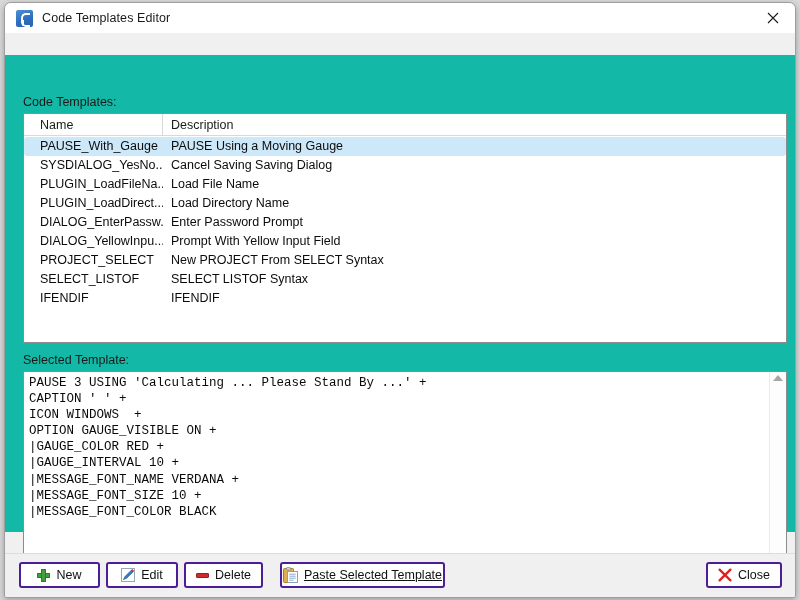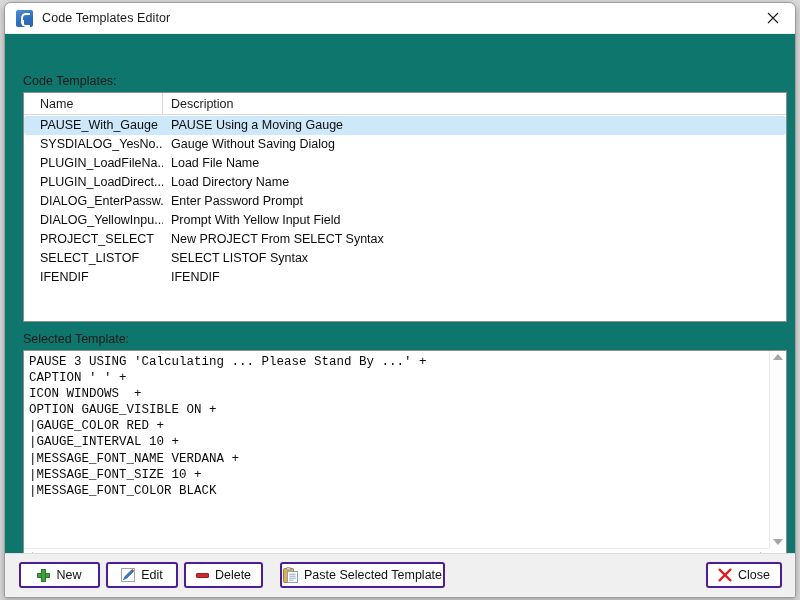--- a/index.html
+++ b/index.html
@@ -16,20 +16,21 @@
     position: absolute;
     left: 4px; top: 2px;
     width: 792px; height: 596px;
     background: #f0f0f0;
     border: 1px solid #9e9e9e;
     border-radius: 7px 7px 3px 3px;
     box-shadow: 0 2px 6px rgba(0,0,0,0.28);
     display: flex;
     flex-direction: column;
     overflow: hidden;
+    gap: 21px;
   }
 
   
   .titlebar {
     height: 31px;
     background: #ffffff;
     border-bottom: 1px solid #f0f0f0;
     display: flex;
     align-items: center;
     flex: 0 0 auto;
@@ -72,21 +73,21 @@
     width: 44px; height: 30px;
     display: flex; align-items: center; justify-content: center;
     cursor: default;
   }
   .title-close svg { display: block; }
 
   
   .body {
     flex: 1 1 auto;
     position: relative;
-    background: #0f766e;
+    background: #14b8a6;
     padding: 12px 16px;
   }
 
   .field-label {
     font-size: 12.5px;
     color: #1a1a1a;
     margin: 0;
     line-height: 1;
   }
   .lbl-templates { position: absolute; left: 18px; top: 41px; }
@@ -227,21 +228,21 @@
     color: #111111;
     padding: 0 10px;
     cursor: default;
     white-space: nowrap;
   }
   .btn-label { line-height: 1; }
 
   .btn-new     { left: 14px;  width: 81px; }
   .btn-edit    { left: 101px; width: 72px; }
   .btn-delete  { left: 179px; width: 79px; }
-  .btn-paste   { left: 275px; width: 165px; }
+  .btn-paste   { left: 275px; width: 165px; text-decoration: underline; }
   .btn-close   { right: 13px; width: 76px; }
 
   
   .ic { flex: 0 0 auto; display: block; }
   .ic-plus {
     width: 13px; height: 13px; position: relative;
   }
   .ic-plus::before, .ic-plus::after {
     content: ""; position: absolute; background: #3fa23f;
     border-radius: 1px;
@@ -281,21 +282,21 @@
         <div class="cell col-name">Name</div>
         <div class="cell col-desc">Description</div>
       </div>
       <div class="grid-rows" id="grid-rows">
           <div class="grid-row selected">
             <div class="cell col-name">PAUSE_With_Gauge</div>
             <div class="cell col-desc">PAUSE Using a Moving Gauge</div>
           </div>
           <div class="grid-row">
             <div class="cell col-name">SYSDIALOG_YesNo...</div>
-            <div class="cell col-desc">Gauge Without Saving Dialog</div>
+            <div class="cell col-desc">Cancel Saving Saving Dialog</div>
           </div>
           <div class="grid-row">
             <div class="cell col-name">PLUGIN_LoadFileNa...</div>
             <div class="cell col-desc">Load File Name</div>
           </div>
           <div class="grid-row">
             <div class="cell col-name">PLUGIN_LoadDirect...</div>
             <div class="cell col-desc">Load Directory Name</div>
           </div>
           <div class="grid-row">

